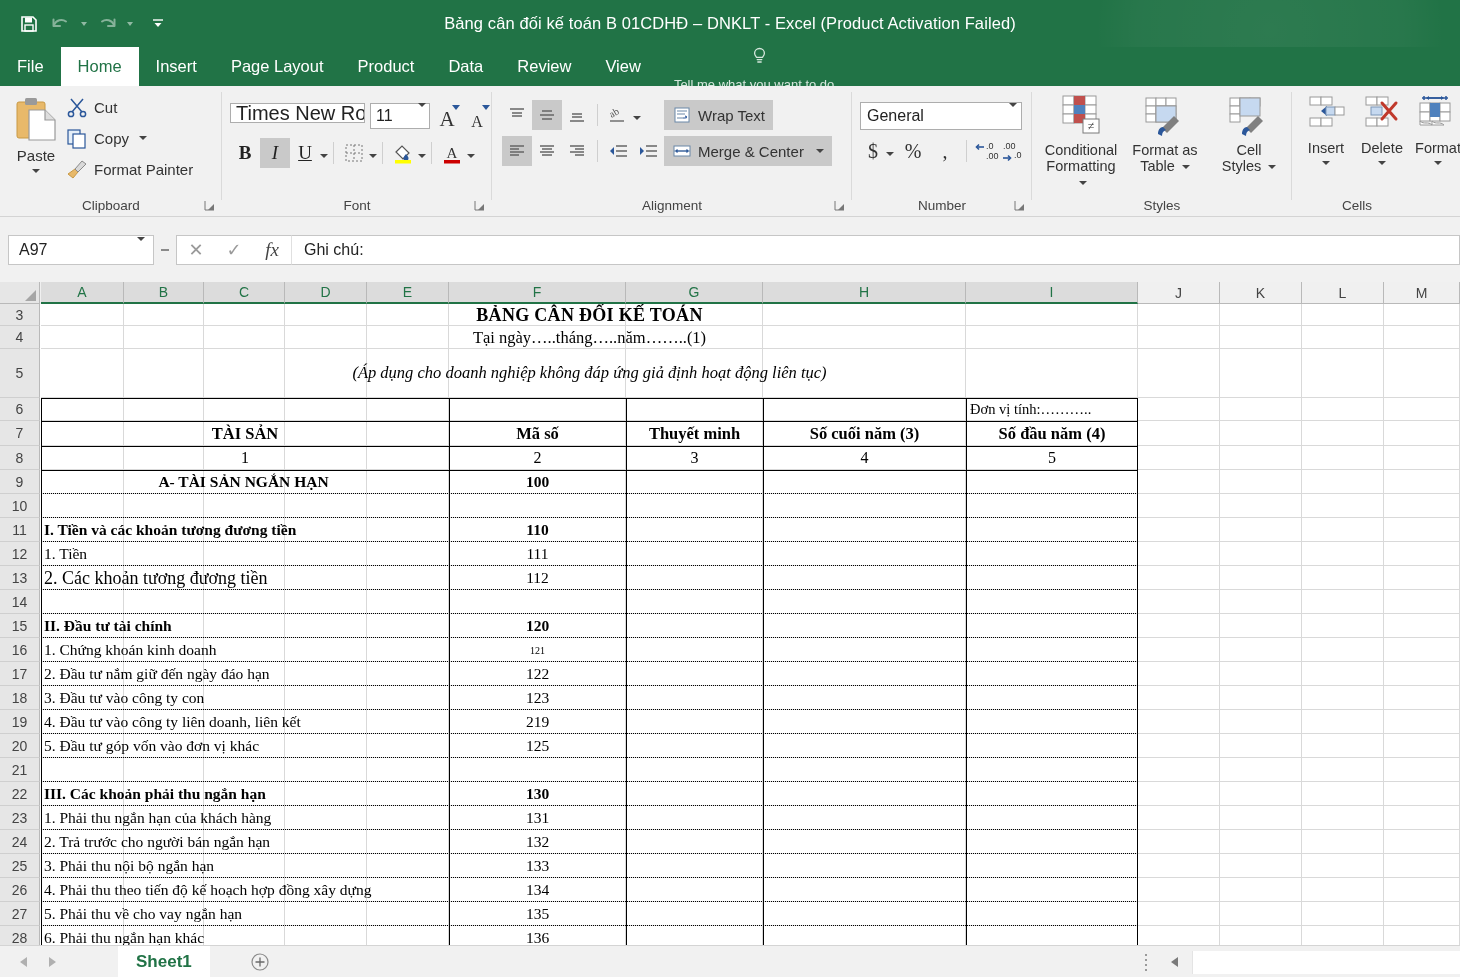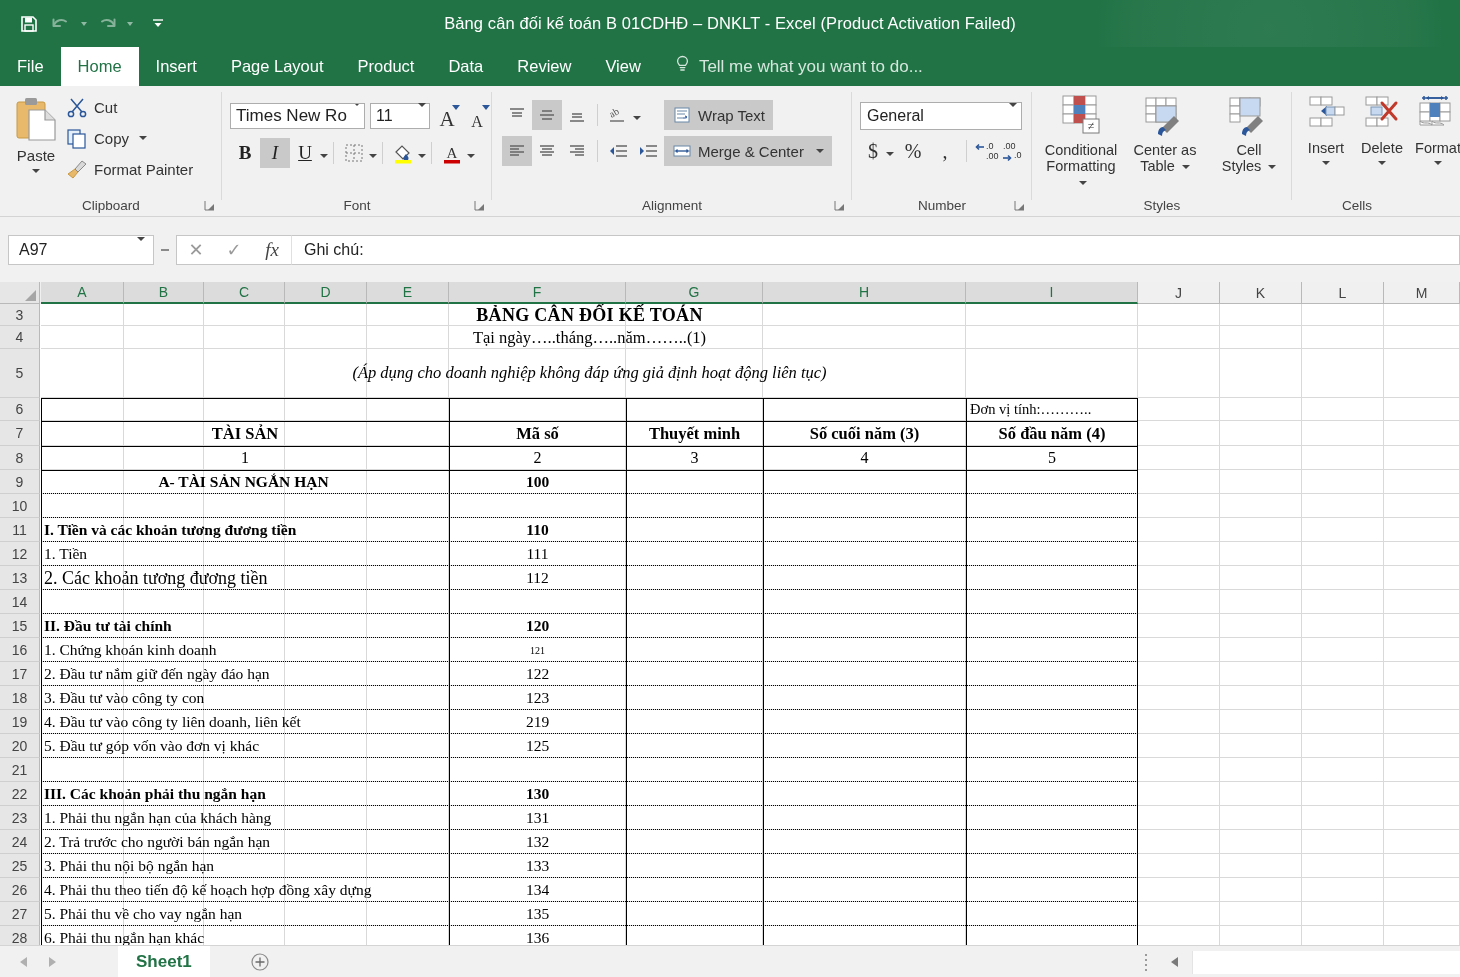--- a/index.html
+++ b/index.html
@@ -45,21 +45,21 @@
     background: #217346;
     display: flex; align-items: flex-end;
   }
   .rtab {
     height: 39px; padding: 0 17px; display: flex; align-items: center;
     color: #fff; font-size: 16.5px; white-space: nowrap;
   }
   .rtab.active { background: #fff; color: #217346; }
   .tellme {
     display: flex; align-items: center; gap: 8px; margin-left: 16px;
-    color: #d6e7dd; font-size: 17px; height: 39px;
+    color: #d6e7dd; font-size: 13px; height: 39px; flex-direction: column;
   }
 
   
   .ribbon {
     position: absolute; top: 86px; left: 0; width: 1460px; height: 131px;
     background: #f1f1f1; border-bottom: 1px solid #d4d4d4;
   }
   .rgroup { position: absolute; top: 0; height: 131px; }
   .rgroup .glabel {
     position: absolute; bottom: 4px; width: 100%; text-align: center;
@@ -82,23 +82,23 @@
     position: absolute; left: 8px; top: 8px; width: 56px; height: 104px;
     display: flex; flex-direction: column; align-items: center;
   }
   .paste-big .lbl { font-size: 15px; color: #333; margin-top: 3px; }
   .mini-caret { width: 0; height: 0; border-left: 4px solid transparent; border-right: 4px solid transparent; border-top: 4.5px solid #444; margin-top: 5px; }
   .clip-list { position: absolute; left: 66px; top: 10px; display: flex; flex-direction: column; gap: 9px; }
 
   
   .g-font { left: 222px; width: 270px; }
   .fontname {
-    position: absolute; left: 8px; top: 17px; width: 135px; height: 26px;
+    position: absolute; left: 8px; top: 17px; width: 135px; height: 20px;
     background: #fff; border: 1px solid #adadad; display: flex; align-items: center;
-    padding-left: 5px; font-size: 17px; color: #222; overflow: hidden; white-space: nowrap;
+    padding-left: 5px; font-size: 20px; color: #222; overflow: hidden; white-space: nowrap;
   }
   .fontname .fc { position: absolute; right: 3px; }
   .fontsize {
     position: absolute; left: 148px; top: 17px; width: 60px; height: 26px;
     background: #fff; border: 1px solid #adadad; display: flex; align-items: center;
     padding-left: 5px; font-size: 16px; color: #222;
   }
   .fontsize .fc { position: absolute; right: 3px; }
   .growshrink { position: absolute; left: 212px; top: 16px; display: flex; gap: 4px; }
   .aglyph { position: relative; width: 26px; height: 28px; display: flex; align-items: flex-end; justify-content: center; }
@@ -559,21 +559,21 @@
             <rect x="26" y="12" width="10" height="8"></rect>
           <rect x="6" y="20" width="10" height="8"></rect>
             <rect x="16" y="20" width="10" height="8"></rect>
             <rect x="26" y="20" width="10" height="8"></rect>
         </g>
         <rect x="16" y="12" width="20" height="16" fill="#c6d9f0" stroke="#9a9a9a"></rect>
         <path d="M22 34l12-12 5 5-12 12z" fill="#808080"></path>
         <path d="M18 40c0-4 2-7 5-7l3 3c-3 1-4 3-4 6z" fill="#2b579a"></path>
       </svg>
       <div class="t">
-        <span>Center as</span><br>
+        <span>Format as</span><br>
         <span>Table</span>
         <span class="mini-caret" style="display:inline-block;margin:0 0 2px 3px"></span>
       </div>
     </div>
     <div class="stbtn" style="left:176px">
       <svg width="50" height="46" viewBox="0 0 50 46">
         <g stroke="#9a9a9a" stroke-width="1" fill="#fff">
           <rect x="6" y="4" width="10" height="8"></rect>
             <rect x="16" y="4" width="10" height="8"></rect>
             <rect x="26" y="4" width="10" height="8"></rect>

